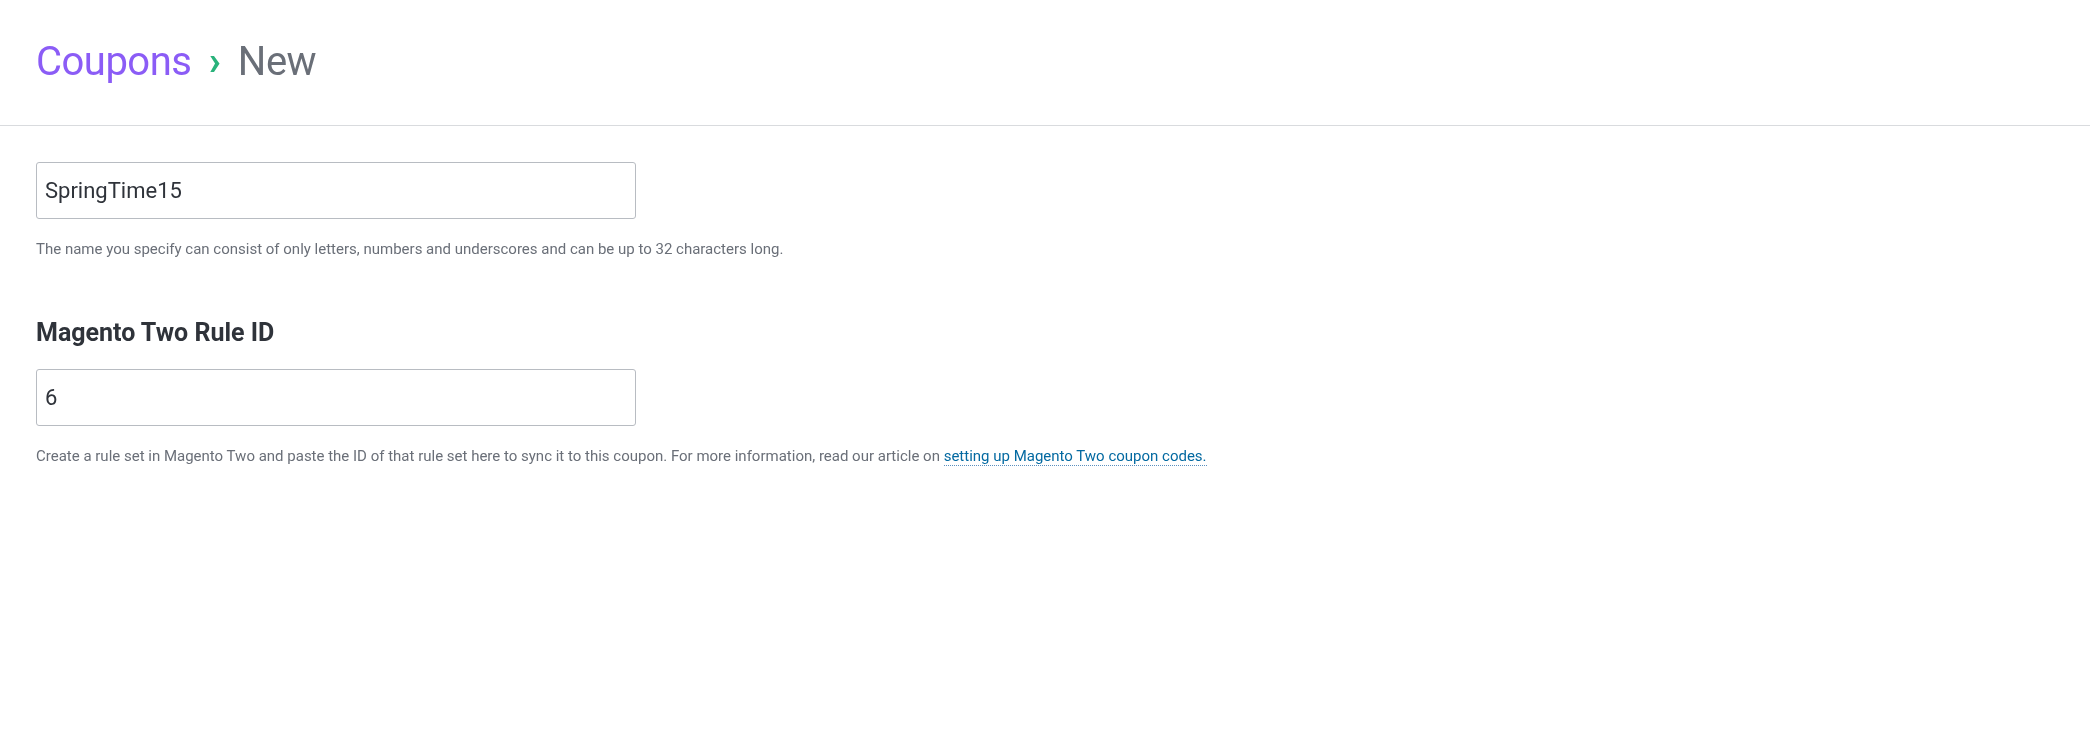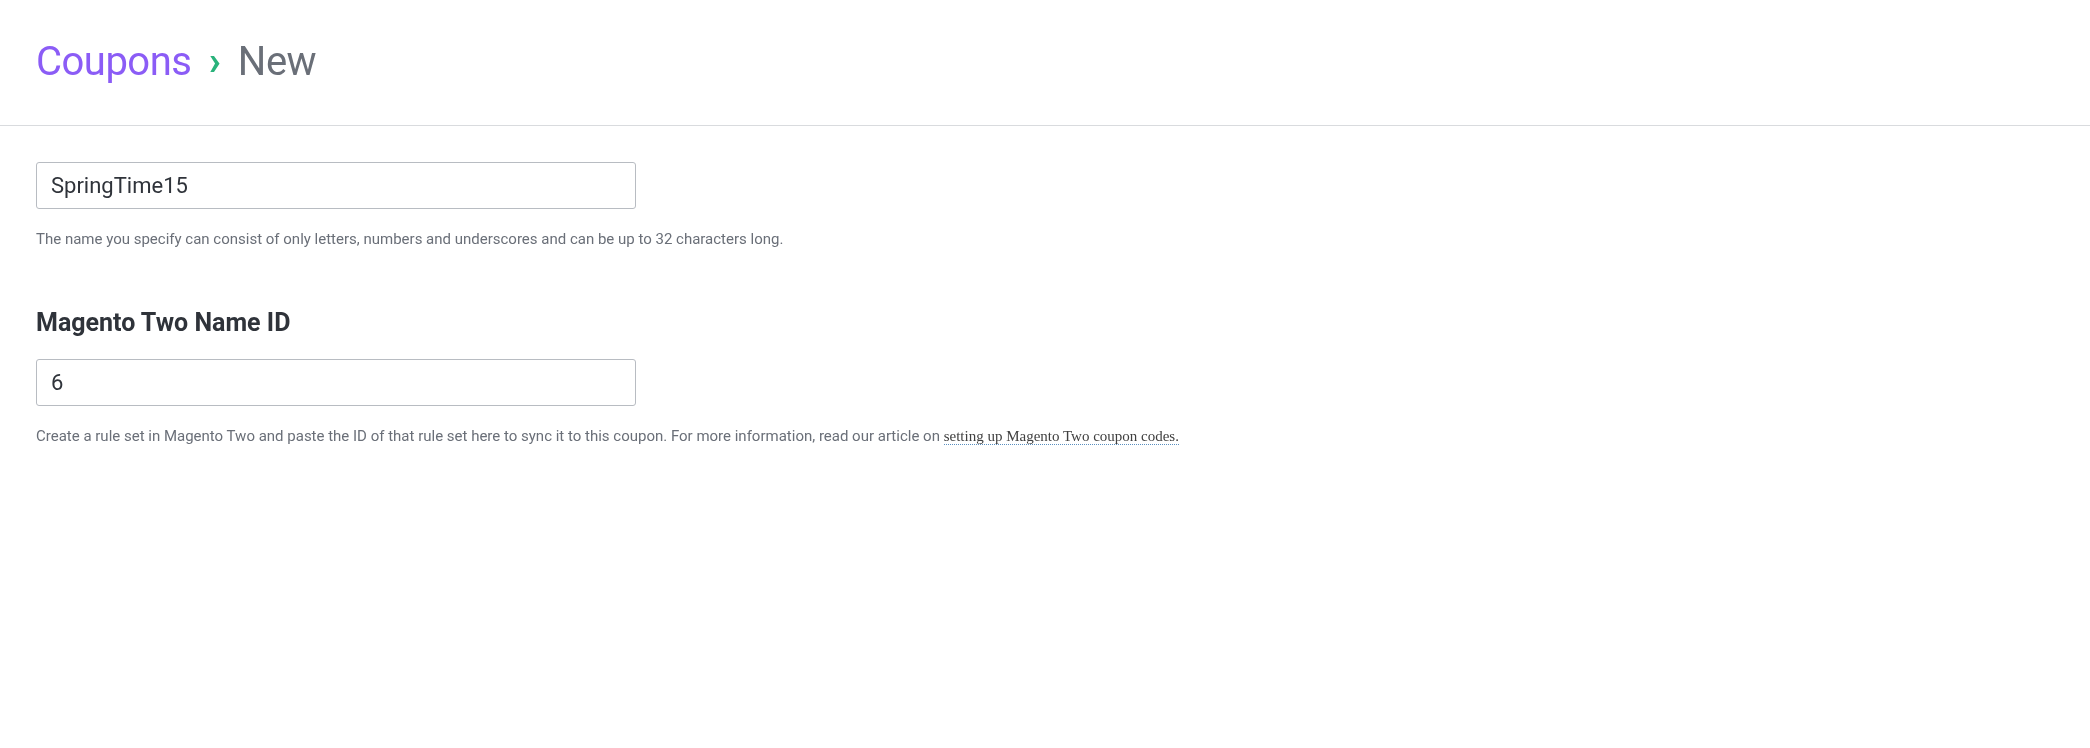--- a/index.html
+++ b/index.html
@@ -47,41 +47,40 @@
   }
   .form-label {
     font-size: 25px;
     font-weight: 700;
     color: #2f333a;
     margin-bottom: 22px;
     display: block;
   }
   .text-input {
     width: 600px;
-    height: 47px;
+    height: 57px;
     border: 1px solid #b8bcc2;
     border-radius: 3px;
-    padding: 0 14px;
+    padding: 0 8px;
     font-size: 22px;
     color: #2f333a;
     font-family: inherit;
     margin-bottom: 20px;
     outline: none;
   }
   .help-text {
     font-size: 15px;
     color: #6a6f78;
     line-height: 1.4;
   }
   .help-link {
-    color: #404040;
+    color: #0369a1;
     text-decoration: none;
     border-bottom: 1px dotted #5a8fbf;
     cursor: pointer;
-    font-family: Liberation Serif, serif;
   }
 </style>
 </head>
 <body>
 
 <div class="header">
   <div class="breadcrumb">
     <span class="breadcrumb-root">Coupons</span>
     <span class="breadcrumb-sep">›</span>
     <span class="breadcrumb-current">New</span>
@@ -91,20 +90,20 @@
 <hr class="divider">
 
 <div class="form-area">
 
   <div class="form-group">
     <input type="text" class="text-input" value="SpringTime15" style="">
     <div class="help-text">The name you specify can consist of only letters, numbers and underscores and can be up to 32 characters long.</div>
   </div>
 
   <div class="form-group">
-    <label class="form-label">Magento Two Name ID</label>
+    <label class="form-label">Magento Two Rule ID</label>
     <input type="text" class="text-input" value="6" style="">
     <div class="help-text">
       <span>Create a rule set in Magento Two and paste the ID of that rule set here to sync it to this coupon. For more information, read our article on </span><a class="help-link">setting up Magento Two coupon codes.</a>
     </div>
   </div>
 
 </div>
 
 </body></html>

